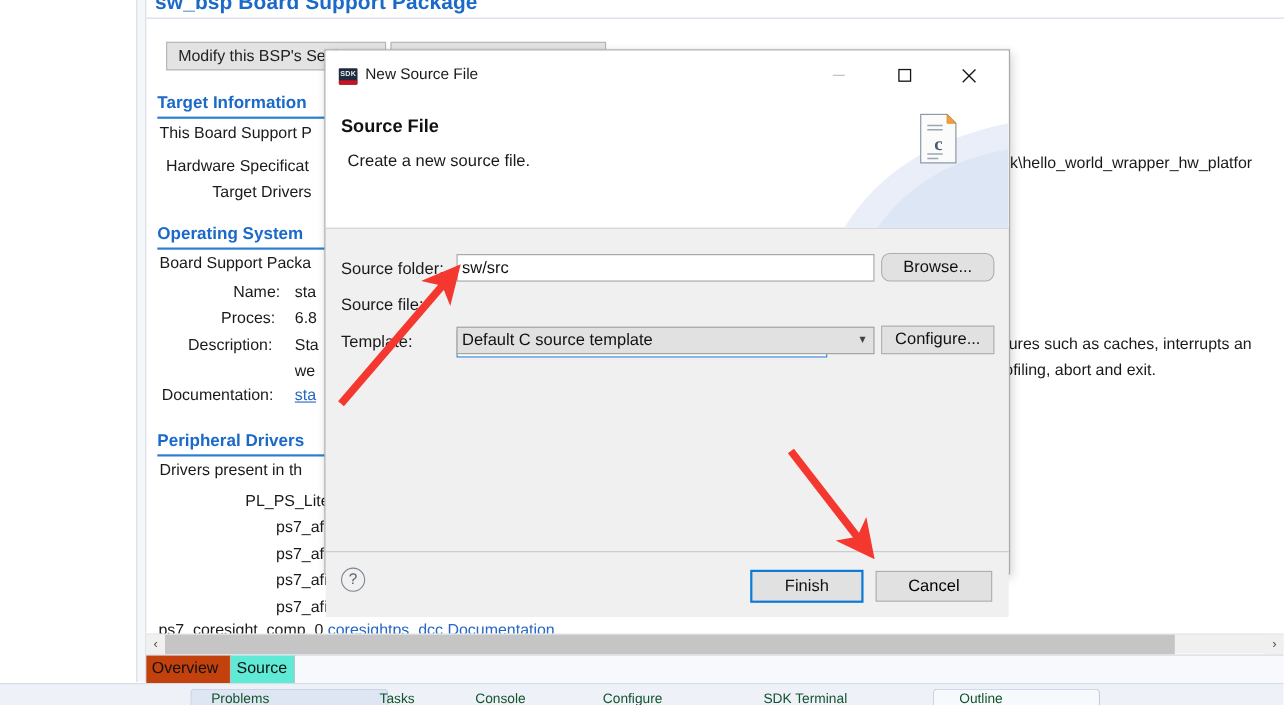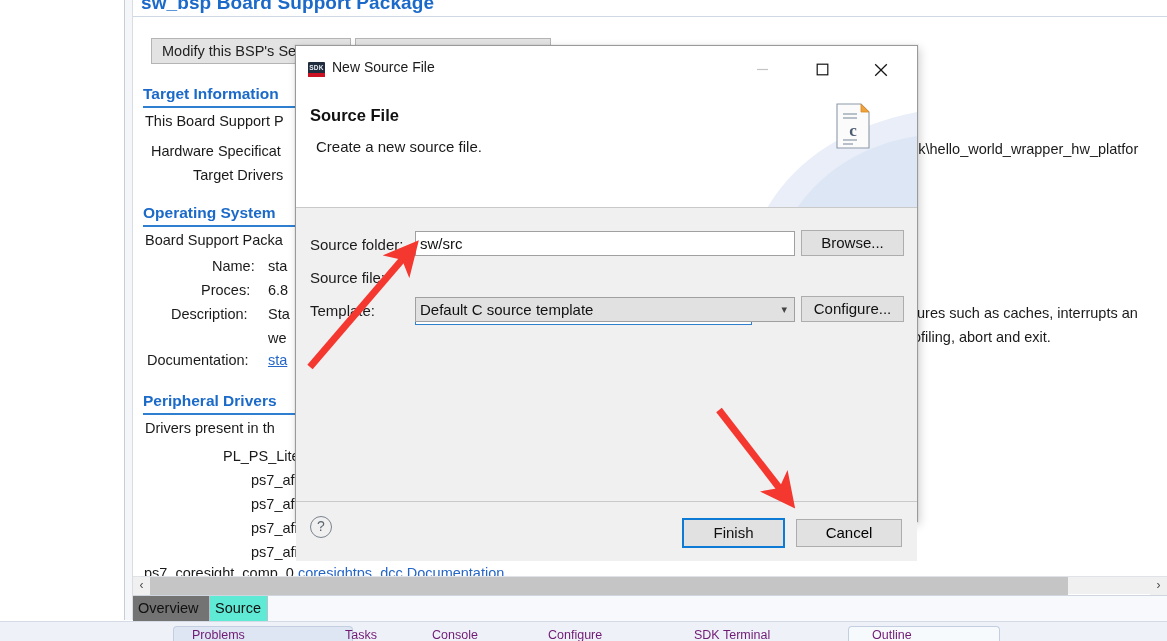--- a/index.html
+++ b/index.html
@@ -72,30 +72,30 @@
   
   .tabstrip {
     position: absolute; left: 133px; top: 595px; width: 1034px; height: 26px;
     background: #f7f9fc; border-top: 1px solid #cfd6de;
   }
   .tab {
     position: absolute; top: 0; height: 26px; line-height: 25px;
     font-size: 14.5px; color: #111; padding: 0 5px;
     border-right: 1px solid #b9c0c9; background: #5eead4;
   }
-  .tab.active { background: #737373; border-bottom: 1px solid #ffffff; }
+  .tab.active { background: #c2410c; border-bottom: 1px solid #ffffff; }
 
   
   .viewstrip {
     position: absolute; left: 0; top: 621px; width: 1167px; height: 20px;
     background: #eef2f8; border-top: 1px solid #d4dbe4;
     overflow: hidden;
   }
   .vs-item {
-    position: absolute; top: 6px; font-size: 12.5px; color: #701a75;
+    position: absolute; top: 6px; font-size: 12.5px; color: #14532d;
     white-space: nowrap;
   }
   .vs-tab {
     position: absolute; top: 4px; height: 18px;
     background: #dde6f2; border: 1px solid #c3cfe0;
     border-bottom: none; border-radius: 4px 4px 0 0;
   }
   .vs-tab.sel { background: #f7fafd; }
 
   
@@ -333,21 +333,21 @@
           <line x1="7" y1="37" x2="21" y2="37" stroke="#9aa6b4" stroke-width="1.4"></line>
           <line x1="7" y1="41" x2="17" y2="41" stroke="#9aa6b4" stroke-width="1.4"></line>
         </svg>
       </div>
     </div>
 
     <div class="formzone">
 
       <div class="frm-label" style="left:14px; top:28px;">Source folder:</div>
       <div class="txtfield" style="left:119px; top:23px; width:380px;">sw/src</div>
-      <div class="btn" style="left:505px; top:22px; width:103px;">Browse...</div>
+      <div class="btn" style="left:505px; top:22px; width:103px;border-radius:8px;">Browse...</div>
 
       <div class="frm-label" style="left:14px; top:61px;">Source file:</div>
       <div class="txtfield focused" style="left:119px; top:56px; width:337px;margin-top:36px;"><span>main.c</span><span class="caret"></span></div>
 
       <div class="frm-label" style="left:14px; top:94px;">Template:</div>
       <div class="combo" style="left:119px; top:89px; width:380px;"><span>Default C source template</span><span class="chev">▾</span></div>
       <div class="btn" style="left:505px; top:88px; width:103px;">Configure...</div>
     </div>
 
     <div class="footzone">

